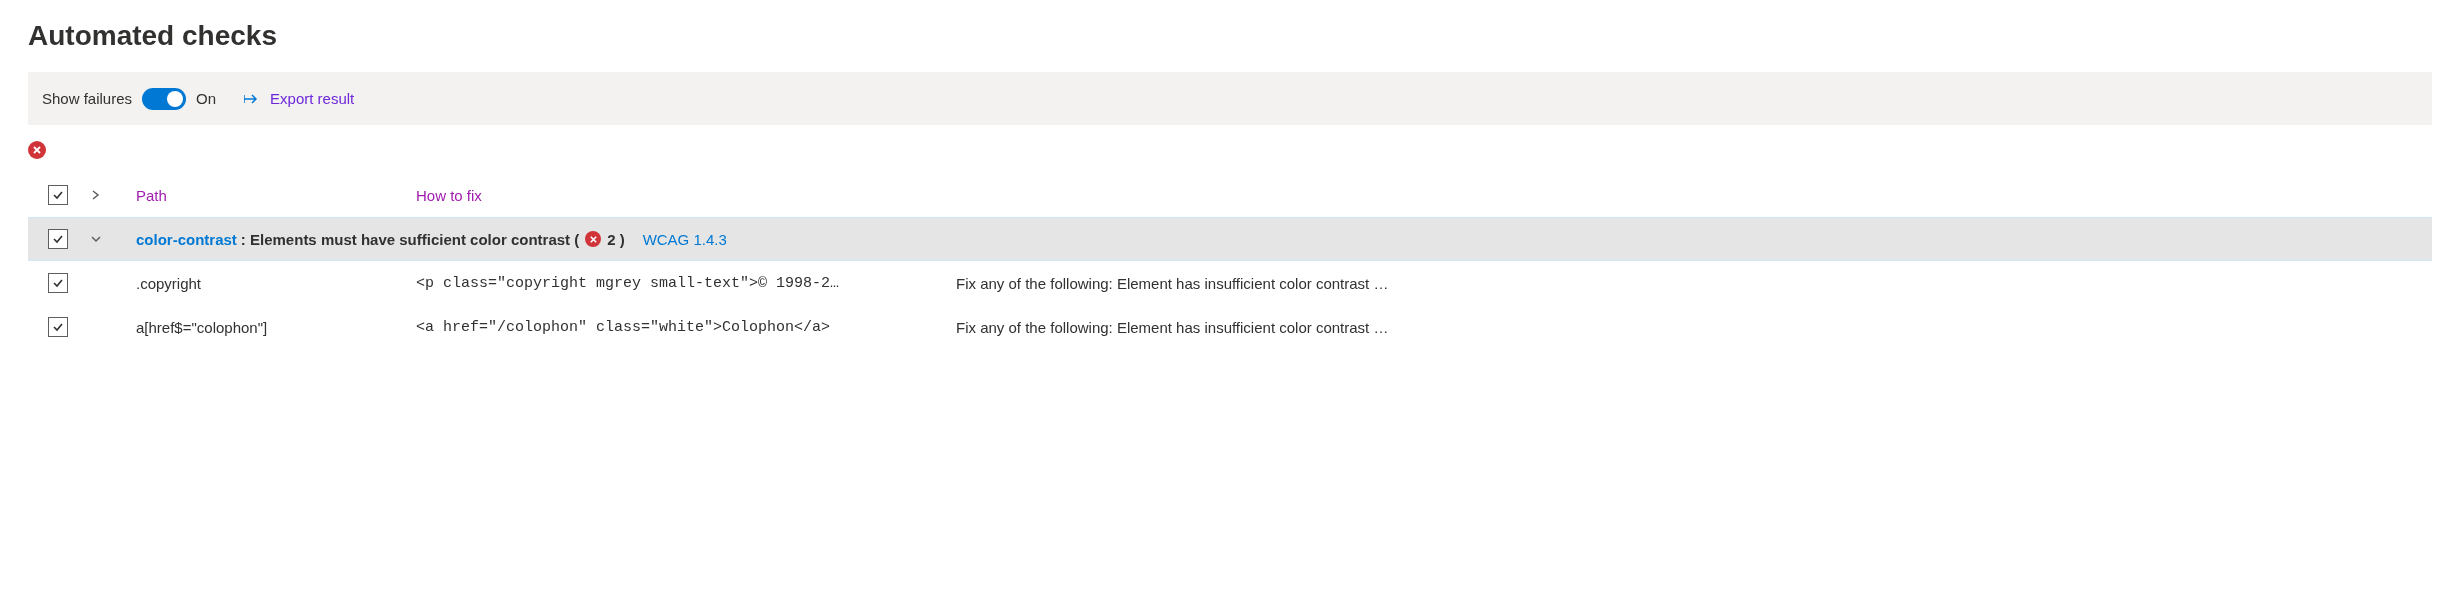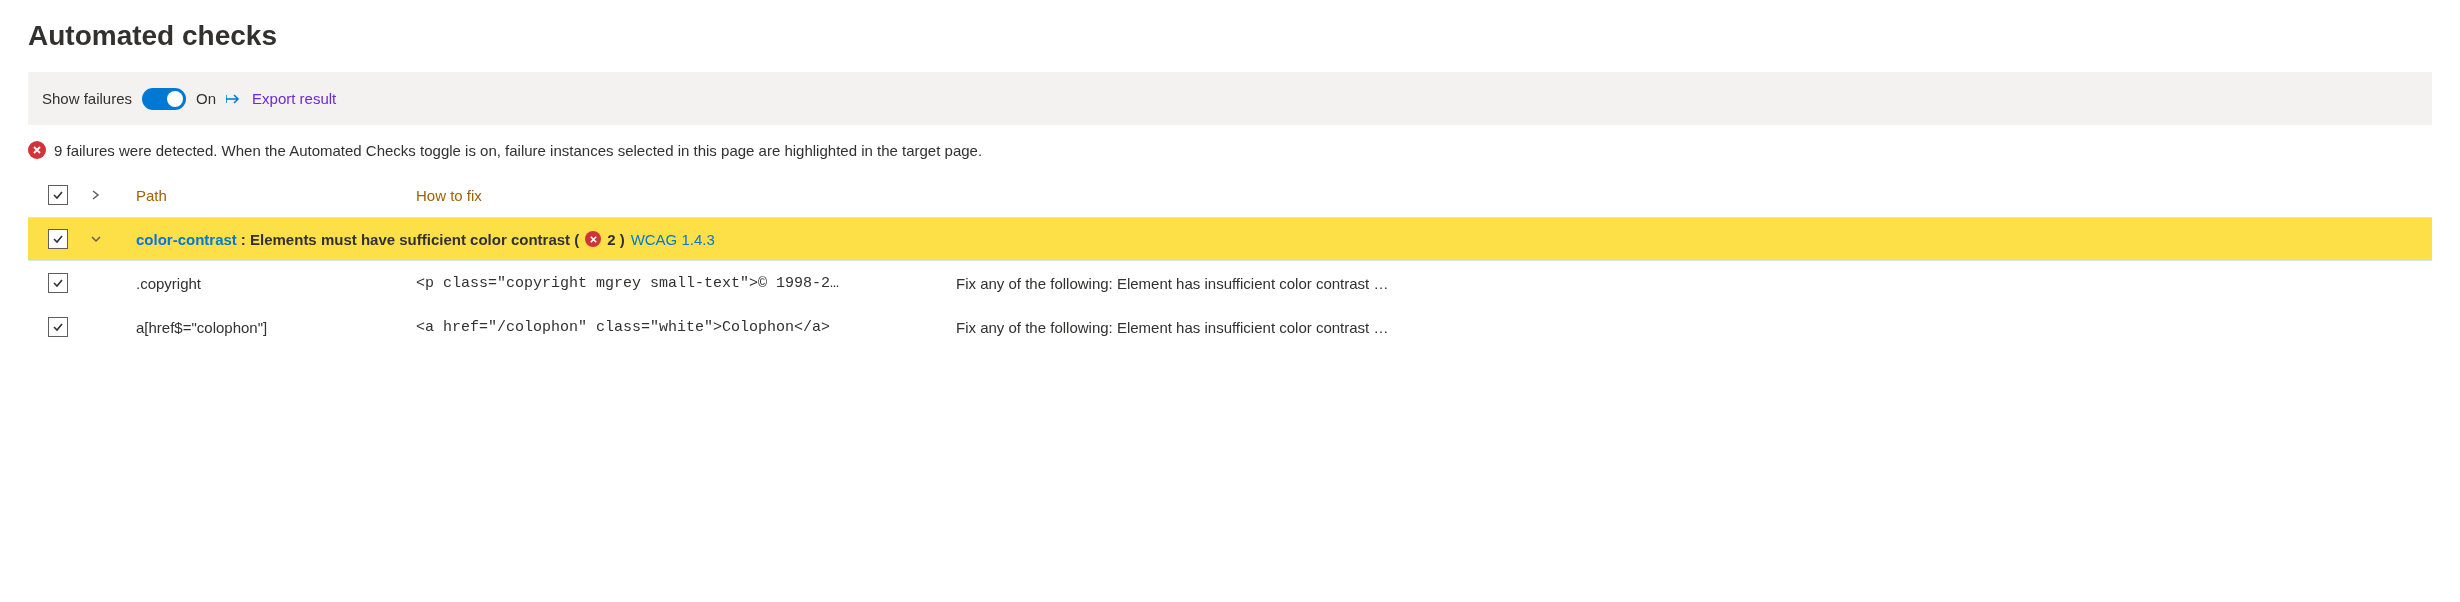--- a/index.html
+++ b/index.html
@@ -13,20 +13,21 @@
   .heading {
     font-size: 28px;
     font-weight: 700;
     margin-bottom: 20px;
   }
   .toolbar {
     background: #f3f2f1;
     display: flex;
     align-items: center;
     padding: 12px 14px;
+    gap: 18px;
     margin-bottom: 16px;
   }
   .toggle-wrap {
     display: flex;
     align-items: center;
     gap: 10px;
   }
   .toggle-label { font-size: 15px; }
   .toggle {
     width: 44px;
@@ -77,21 +78,21 @@
   }
   .err-badge svg { width: 10px; height: 10px; }
   .table-header, .group-row, .data-row {
     display: flex;
     align-items: center;
     min-height: 44px;
     padding: 8px 0;
   }
   .table-header {
     border-bottom: none;
-    color: #a16207;
+    color: #a21caf;
     font-size: 15px;
   }
   .col-check { width: 60px; padding-left: 20px; display:flex; align-items:center; }
   .col-expand { width: 48px; display:flex; align-items:center; justify-content:flex-start; }
   .col-path { width: 280px; padding-right: 12px; }
   .col-snippet { width: 540px; padding-right: 12px; font-family: "Consolas","Courier New",monospace; font-size:15px;}
   .col-fix { flex: 1; padding-right: 12px; }
   .checkbox {
     width: 20px;
     height: 20px;
@@ -106,29 +107,29 @@
   .chevron {
     width: 16px;
     height: 16px;
     display:flex;
     align-items:center;
     justify-content:center;
     color:#605e5c;
     cursor:pointer;
   }
   .group-row {
-    background: #fde047;
+    background: #e5e5e5;
     border-top: 1px solid #d0e7f8;
     border-bottom: 1px solid #d0e7f8;
     font-size: 15px;
   }
   .group-content { display:flex; align-items:center; gap:4px; flex:1; }
   .rule-id { color:#0078d4; font-weight:600; cursor:pointer; }
   .rule-desc { font-weight:600; }
-  .wcag-link { color:#0078d4; cursor:pointer; margin-left:2px; }
+  .wcag-link { color:#0078d4; cursor:pointer; margin-left:14px; }
   .small-err { width:16px; height:16px; background:#d13438; border-radius:50%; display:inline-flex; align-items:center; justify-content:center; margin:0 2px; flex-shrink:0;}
   .small-err svg { width:9px; height:9px; }
   .data-row { font-size:15px; }
   .ellipsis { white-space:nowrap; overflow:hidden; text-overflow:ellipsis; }
 </style>
 </head>
 <body>
 
 <div class="container">
   <h1 class="heading">Automated checks</h1>
@@ -150,21 +151,20 @@
       <span>Export result</span>
     </button>
   </div>
 
   <div class="status-line">
     <span class="err-badge">
       <svg viewBox="0 0 10 10">
           <path d="M2 2 L8 8 M8 2 L2 8" stroke="#fff" stroke-width="1.8"></path>
         </svg>
     </span>
-    <span>9 failures were detected. When the Automated Checks toggle is on, failure instances selected in this page are highlighted in the target page.</span>
   </div>
 
   <div class="table-header">
     <div class="col-check">
       <div class="checkbox">
         <svg viewBox="0 0 12 12">
             <path d="M2 6 L5 9 L10 3" stroke="#323130" stroke-width="1.6" fill="none"></path>
           </svg>
       </div>
     </div>

